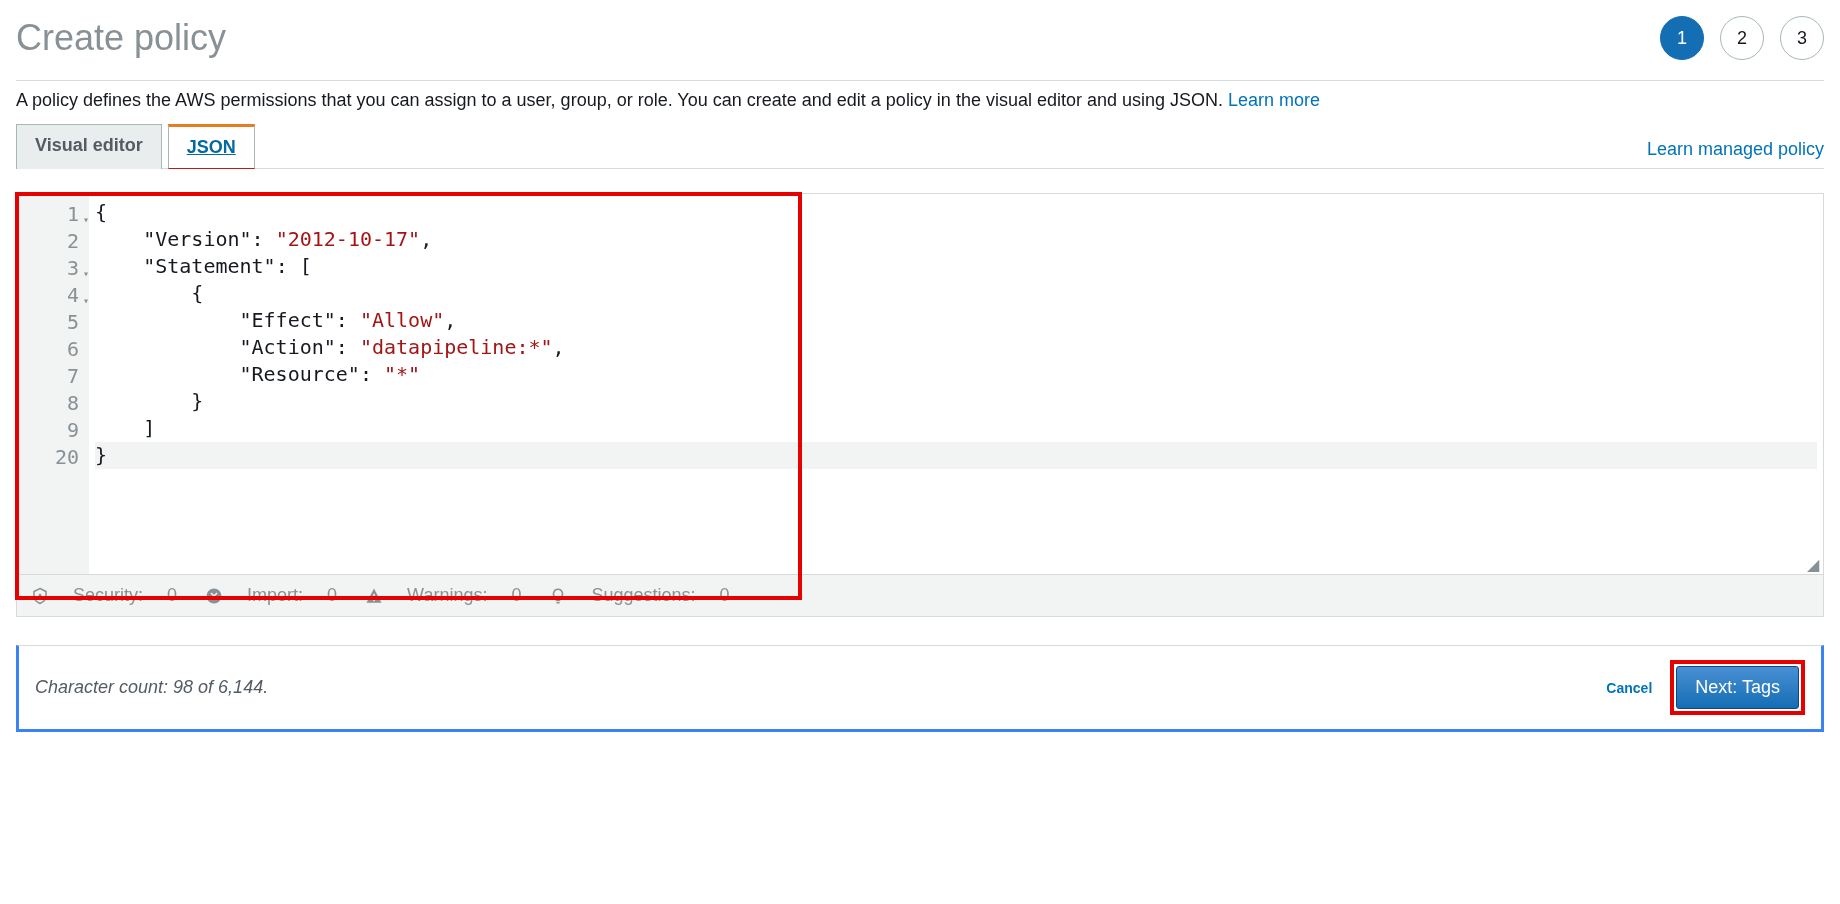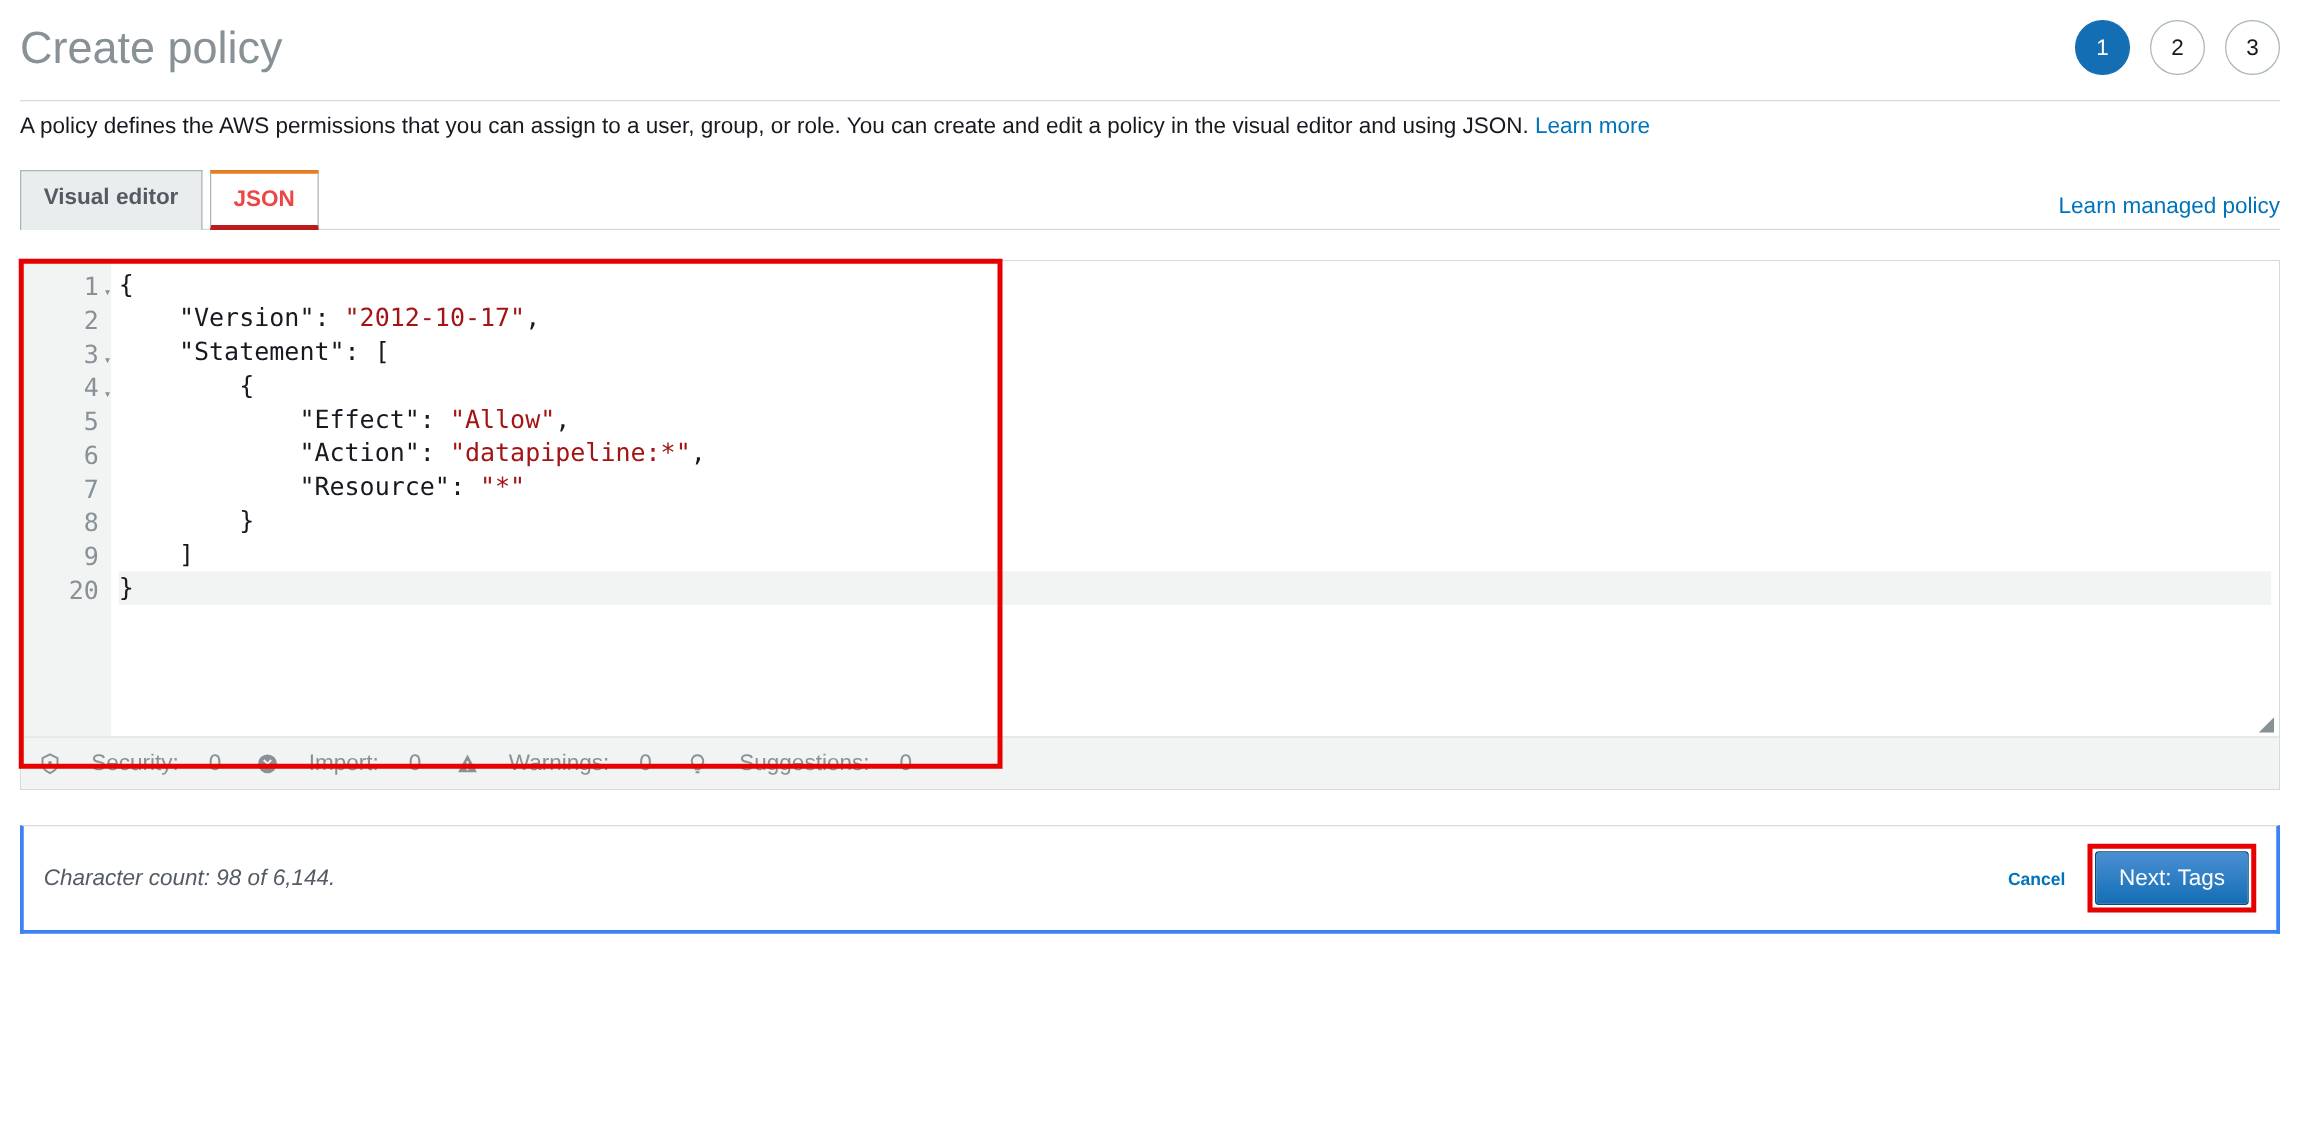--- a/index.html
+++ b/index.html
@@ -30,21 +30,21 @@
     border: 1px solid #aab7b8;
     display: flex; align-items: center; justify-content: center;
     font-size: 18px; color: #16191f; background:#fff;
     cursor: pointer;
   }
   .step.active {
     background: #146eb4;
     color: #fff;
     border-color: #146eb4;
   }
-  .desc { font-size: 18px; color: #16191f; margin-bottom: 24px; }
+  .desc { font-size: 18px; color: #16191f; margin-bottom: 12px; }
   .desc a { color: #0073bb; text-decoration: none; }
   .tab-row {
     display: flex;
     align-items: flex-end;
     justify-content: space-between;
     border-bottom: 1px solid #d5dbdb;
   }
   .tabs { display: flex; }
   .tab {
     padding: 10px 18px;
@@ -54,23 +54,24 @@
     border-bottom: none;
     background: #eaeded;
     color: #545b64;
     cursor: pointer;
     position: relative;
     top: 1px;
     text-align: center;
   }
   .tab.active {
     background: #fff;
-    color: #ef4444;
+    color: #0369a1;
     border-top: 3px solid #e77d22;
-    border-bottom: 4px solid #b91c1c;
+    border-bottom: 1px solid #b91c1c;
+    text-decoration: underline;
   }
   .tab + .tab { margin-left: 6px; }
   .import-link {
     color: #0073bb;
     font-size: 18px;
     text-decoration: none;
     padding-bottom: 8px;
     cursor: pointer;
   }
   .highlight-box {

